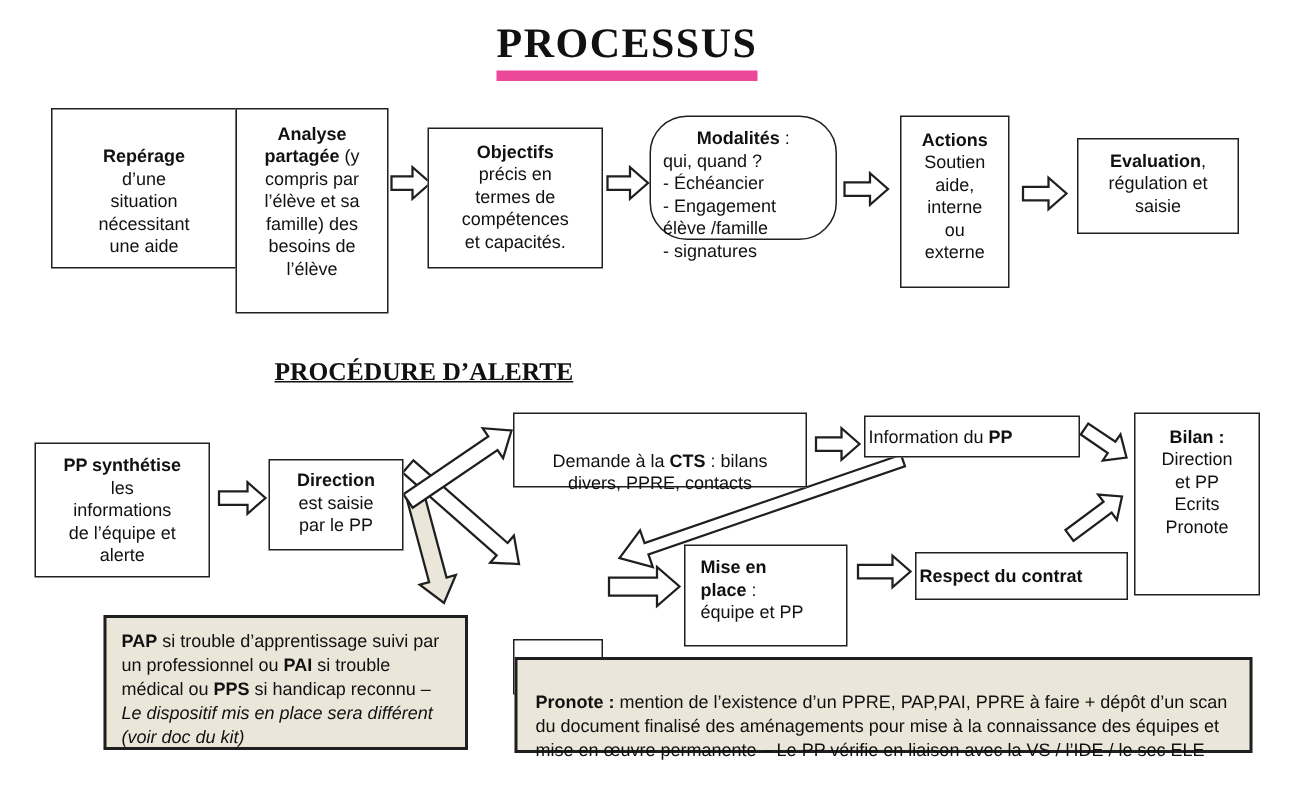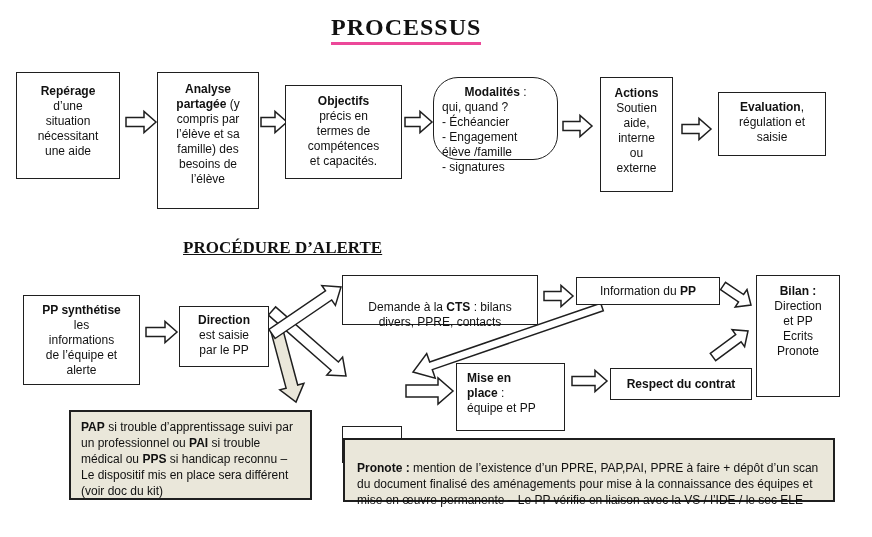--- a/index.html
+++ b/index.html
@@ -3,42 +3,42 @@
 <meta charset="utf-8">
 <style>
   html,body{margin:0;padding:0;background:#ffffff;}
   #canvas{
     position:relative;width:872px;height:537px;background:#ffffff;overflow:hidden;
     font-family:"Liberation Sans", sans-serif;color:#111;
   }
   #arrows{position:absolute;left:0;top:0;z-index:1;}
   .h-main{
     position:absolute;left:331px;top:14px;z-index:2;
-    font-family:"Liberation Serif", serif;font-weight:bold;font-size:24px;
-    letter-spacing:1px;border-bottom:3px solid #ec4899;padding-bottom:1px;
+    font-family:"Liberation Serif", serif;font-weight:bold;font-size:28px;
+    letter-spacing:1px;border-bottom:7px solid #ec4899;padding-bottom:1px;
   }
   .h-alert{
     position:absolute;left:183px;top:238px;z-index:2;
     font-family:"Liberation Serif", serif;font-weight:bold;font-size:17px;
     text-decoration:underline;
   }
   .box{
     position:absolute;z-index:2;box-sizing:border-box;
     border:1.5px solid #1f1f1f;background:#fff;
     font-size:12px;line-height:15px;text-align:center;
     padding:6px 4px;
   }
   .box b{font-weight:bold;}
-  .vcenter{display:flex;align-items:center;justify-content:center;}
+  .vcenter{display:flex;align-items:center;}
   .left{text-align:left;}
   .beige{
     background:#eae7da;border-width:2px;text-align:left;
     padding:7px 10px;line-height:16px;
   }
-  .ital{}
+  .ital{font-style:italic;}
 </style>
 </head>
 <body>
 
 <div id="canvas">
 
   <svg id="arrows" width="872" height="537" viewBox="0 0 872 537">
       <polygon points="126.0,126.5 144.0,126.5 144.0,132.5 156.0,122.0 144.0,111.5 144.0,117.5 126.0,117.5" fill="#ffffff" stroke="#1f1f1f" stroke-width="1.5"></polygon>
       <polygon points="261.0,126.5 275.0,126.5 275.0,132.5 287.0,122.0 275.0,111.5 275.0,117.5 261.0,117.5" fill="#ffffff" stroke="#1f1f1f" stroke-width="1.5"></polygon>
       <polygon points="405.0,126.5 420.0,126.5 420.0,132.5 432.0,122.0 420.0,111.5 420.0,117.5 405.0,117.5" fill="#ffffff" stroke="#1f1f1f" stroke-width="1.5"></polygon>
@@ -52,21 +52,21 @@
       <polygon points="720.5,289.7 738.5,302.0 735.2,307.0 751.0,305.0 747.0,289.6 743.6,294.5 725.5,282.3" fill="#ffffff" stroke="#1f1f1f" stroke-width="1.5"></polygon>
       <polygon points="600.7,303.2 429.7,362.0 426.7,353.5 413.0,372.0 435.2,378.1 432.3,369.6 603.3,310.8" fill="#ffffff" stroke="#1f1f1f" stroke-width="1.5"></polygon>
       <polygon points="406.0,397.0 438.0,397.0 438.0,404.0 453.0,391.0 438.0,378.0 438.0,385.0 406.0,385.0" fill="#ffffff" stroke="#1f1f1f" stroke-width="1.5"></polygon>
       <polygon points="572.0,385.5 595.0,385.5 595.0,391.5 607.0,381.0 595.0,370.5 595.0,376.5 572.0,376.5" fill="#ffffff" stroke="#1f1f1f" stroke-width="1.5"></polygon>
       <polygon points="715.7,360.6 741.1,341.8 744.6,346.6 748.0,331.0 732.1,329.7 735.7,334.5 710.3,353.4" fill="#ffffff" stroke="#1f1f1f" stroke-width="1.5"></polygon>
     </svg>
 
   <div class="h-main">PROCESSUS</div>
   <div class="h-alert">PROCÉDURE D’ALERTE</div>
 
-  <div class="box" style="left:16px;top:72px;width:104px;height:107px;padding-top:11px;">
+  <div class="box" style="left:34px;top:72px;width:124px;height:107px;padding-top:24px;">
     <div><b>Repérage</b></div>
     <div>d’une</div>
     <div>situation</div>
     <div>nécessitant</div>
     <div>une aide</div>
   </div>
 
   <div class="box" style="left:157px;top:72px;width:102px;height:137px;padding:9px 7px;">
     <b>Analyse partagée</b><span> (y compris par l’élève et sa famille) des besoins de l’élève</span>
   </div>

